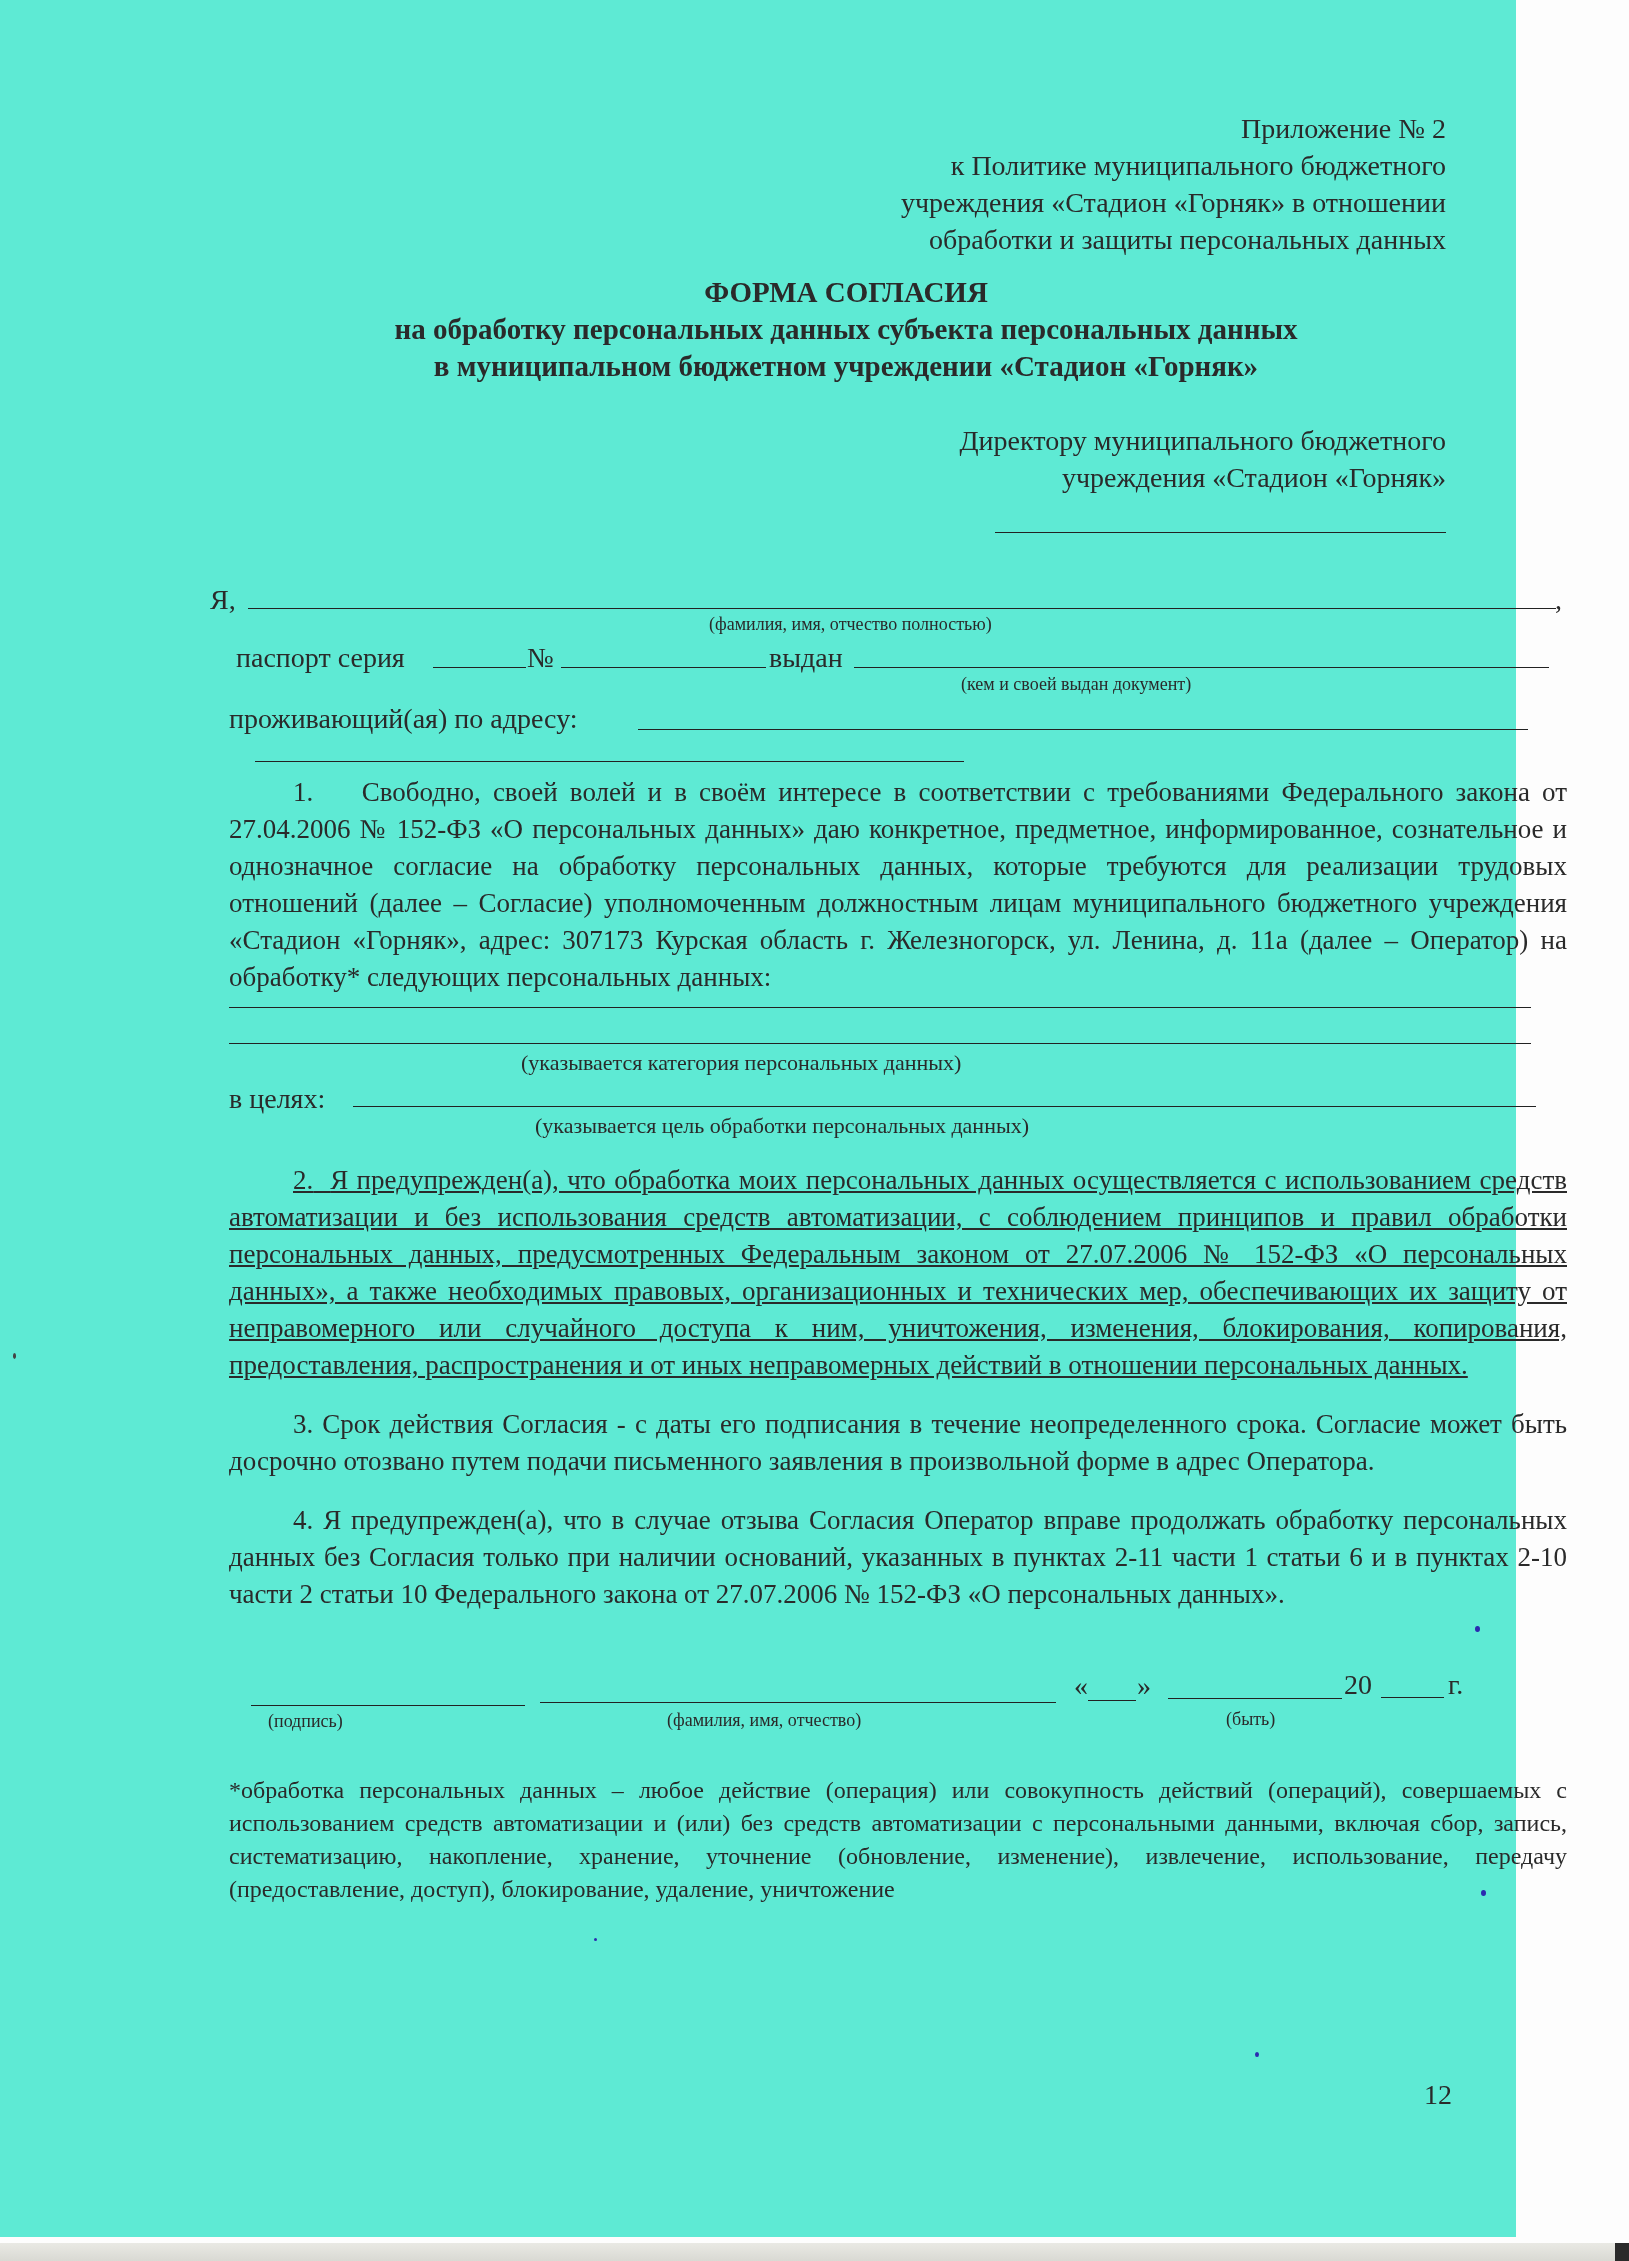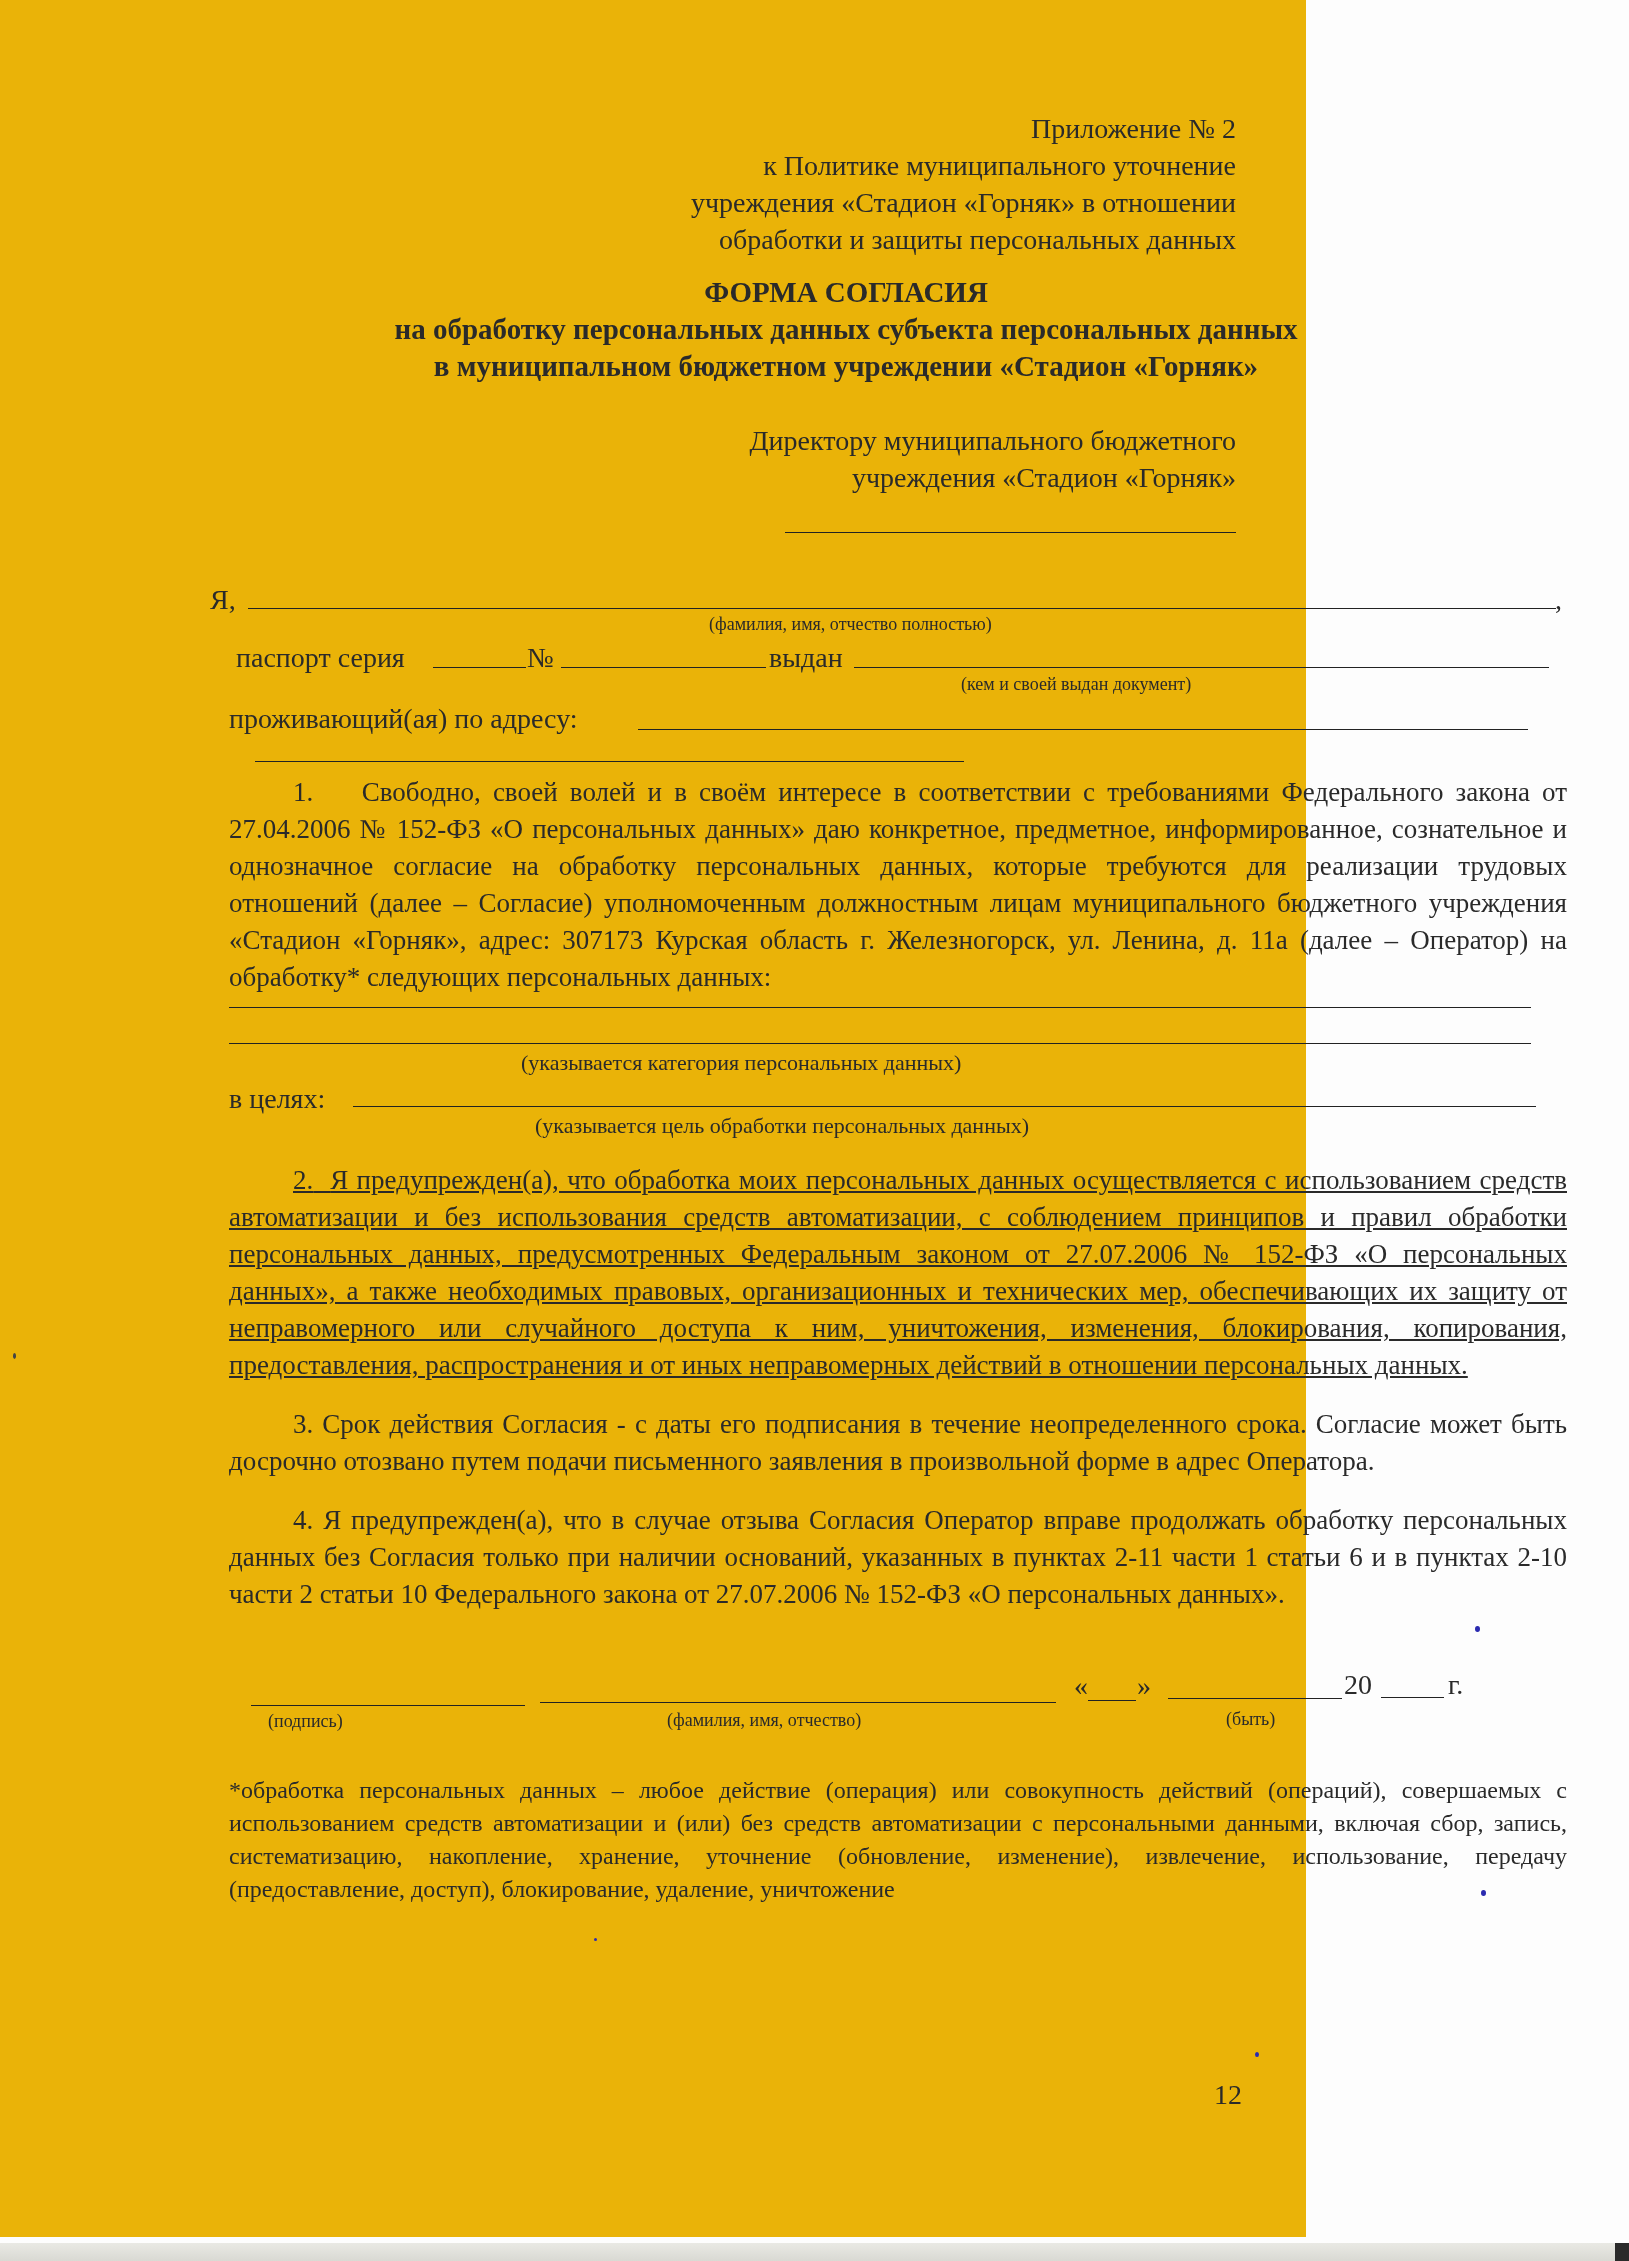--- a/index.html
+++ b/index.html
@@ -2,21 +2,21 @@
 <html style="font-size:10.3px"><head>
 <meta charset="utf-8">
 <style>
   html, body { margin: 0; padding: 0; }
   body {
     width: 1630px; height: 2261px; position: relative; overflow: hidden;
     background: #fdfdfd;
     font-family: "Liberation Serif", "DejaVu Serif", serif;
     color: #2a2a2a;
   }
-  .page { position: absolute; left: 0; top: 0; width: 1306px; height: 2237px; background: #eab308; }
+  .page { position: absolute; left: 0; top: 0; width: 1516px; height: 2237px; background: #5eead4; }
   .bottom-strip { position: absolute; left: 0; top: 2243px; width: 1630px; height: 18.7px;
     background: linear-gradient(#e9e9e4, #d8d8d2); }
   .bottom-strip .dark { position: absolute; right: 0; top: 0; width: 15.5px; height: 18.7px; background: #2a2a2a; }
 
   .abs { position: absolute; }
   .right { text-align: right; }
   .center { text-align: center; margin-left: 31px; }
 
   .appendix { right: 70px; top: 110px; width: 774px; font-size: 28px; line-height: 37px; }
   .form-title { left: 0; width: 1630px; top: 274px; font-size: 29px; font-weight: bold; line-height: 37px; }
@@ -35,21 +35,21 @@
 
   .speck { position: absolute; border-radius: 50%; background: #2b2bb0; }
 </style>
 </head>
 <body>
 
 <div class="page">
 
   <div class="abs appendix right">
     <div>Приложение № 2</div>
-    <div>к Политике муниципального уточнение</div>
+    <div>к Политике муниципального бюджетного</div>
     <div>учреждения «Стадион «Горняк» в отношении</div>
     <div>обработки и защиты персональных данных</div>
   </div>
 
   <div class="abs form-title center">
     <div>ФОРМА СОГЛАСИЯ</div>
     <div>на обработку персональных данных субъекта персональных данных</div>
     <div>в муниципальном бюджетном учреждении «Стадион «Горняк»</div>
   </div>
 

